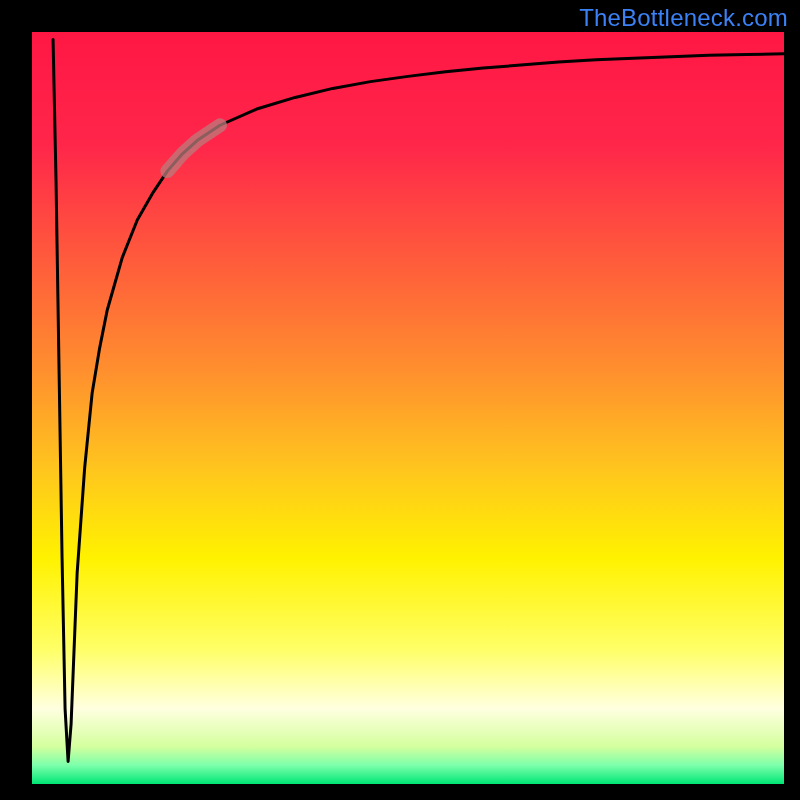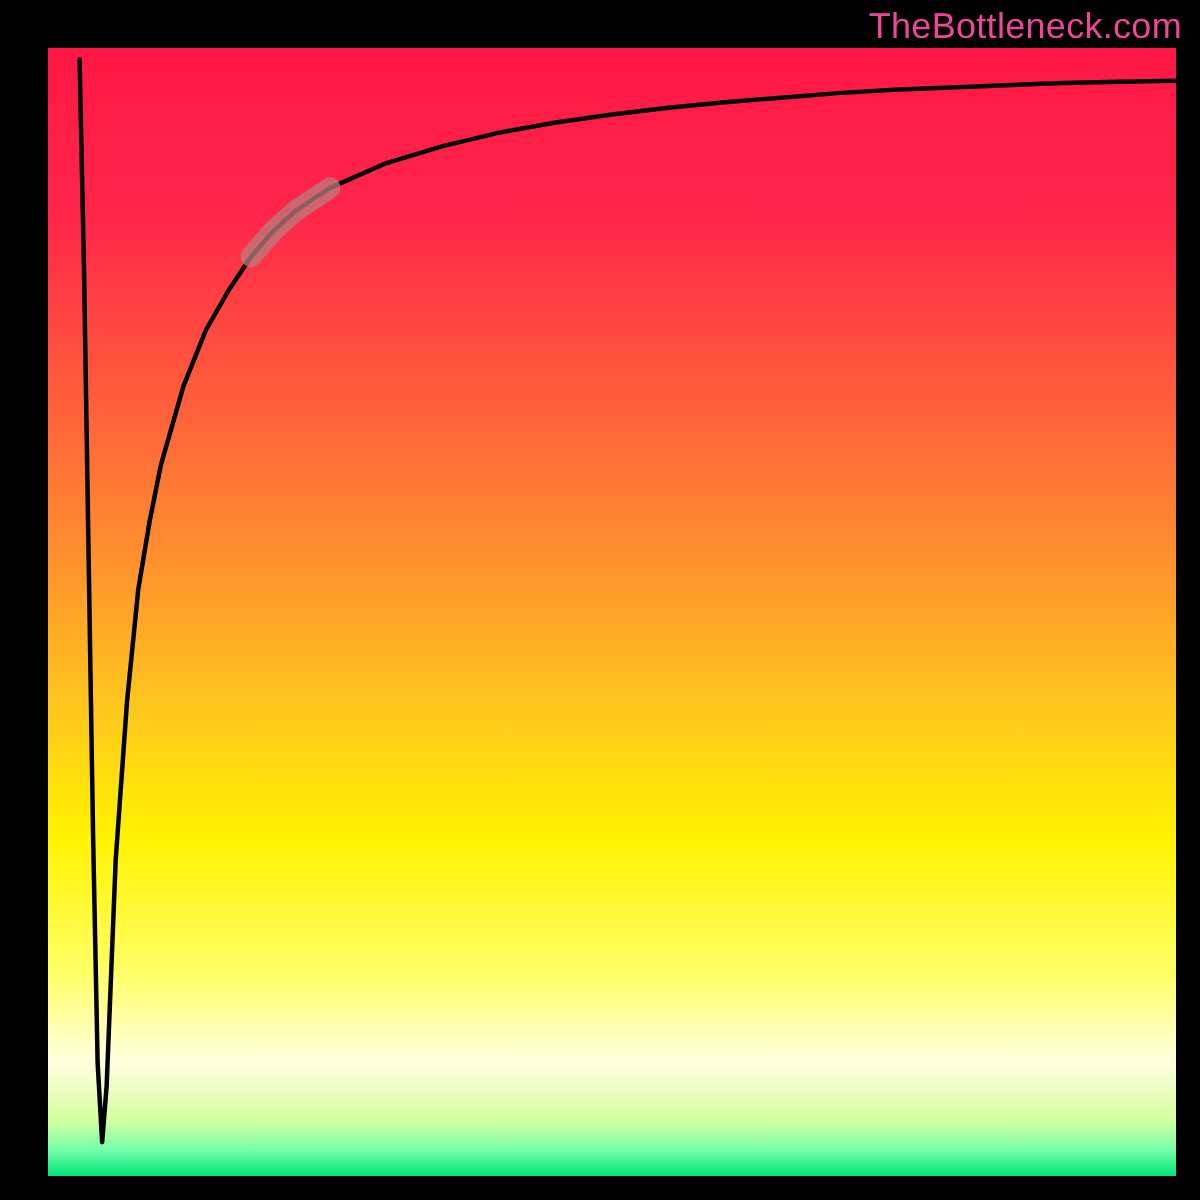--- a/index.html
+++ b/index.html
@@ -14,21 +14,21 @@
   .frame {
     position: relative;
     width: 800px;
     height: 800px;
   }
   .watermark {
     position: absolute;
     top: 4px;
     right: 12px;
     font-size: 24px;
-    color: #ec4899;
+    color: #3b82f6;
     font-weight: 400;
     letter-spacing: 0.2px;
     user-select: none;
     text-align: right;
   }
   .plot-area {
     position: absolute;
     left: 32px;
     top: 32px;
     width: 752px;

